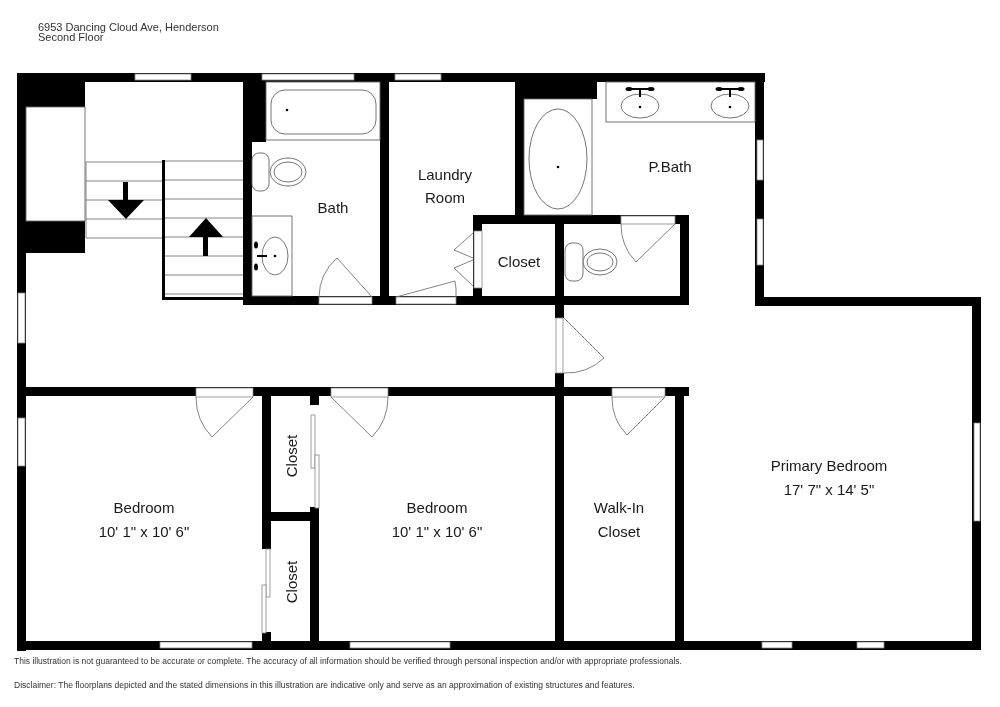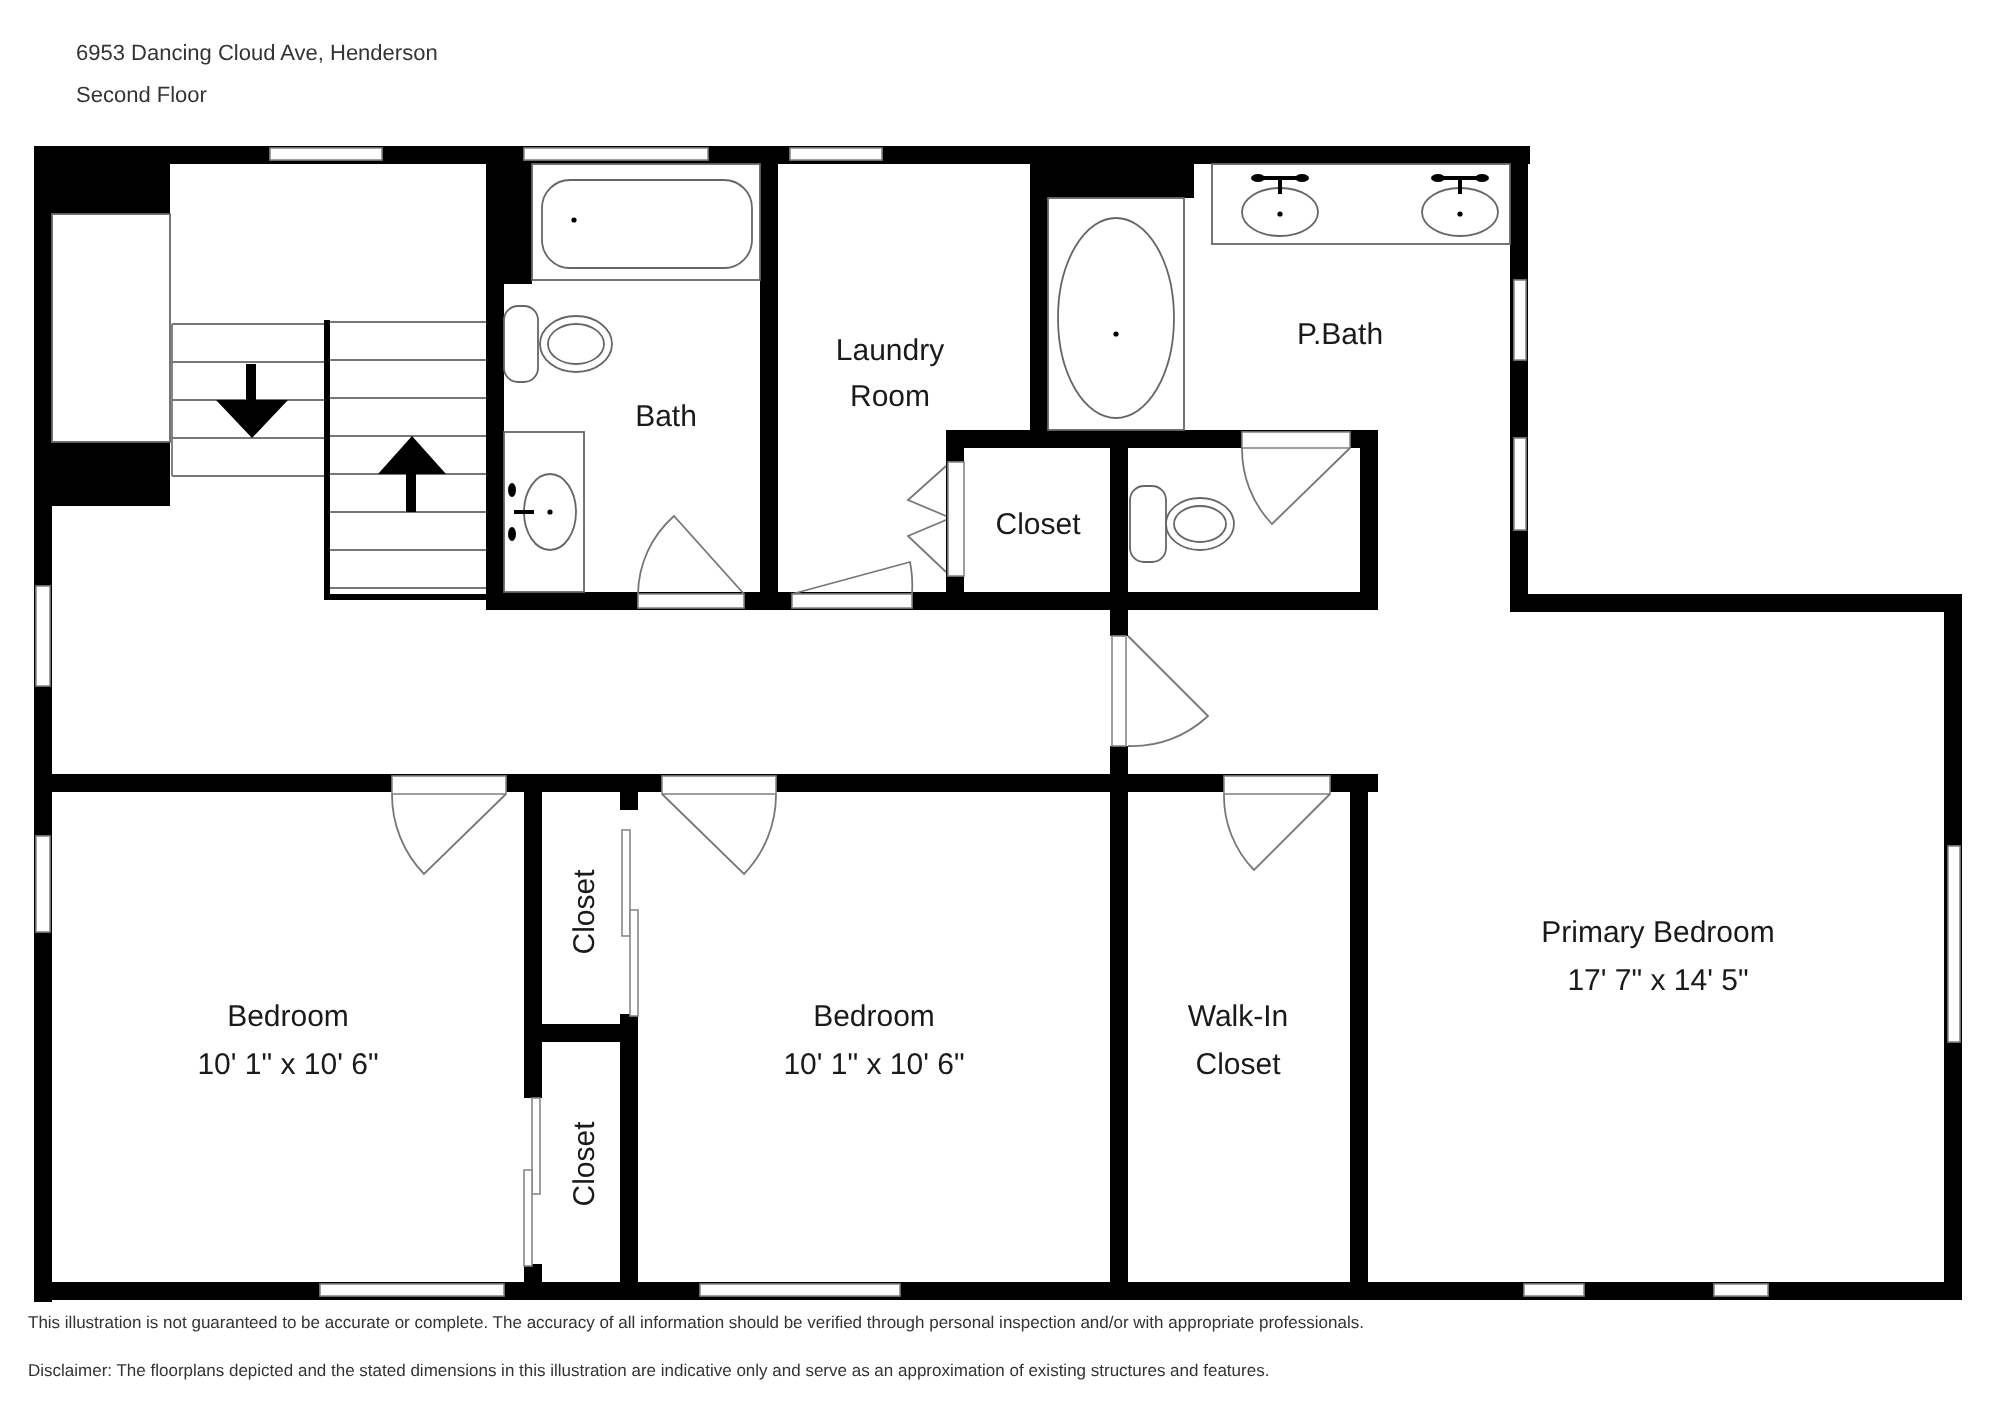--- a/index.html
+++ b/index.html
@@ -10,21 +10,21 @@
   .lbl { font-family: "Liberation Sans", sans-serif; font-size: 15px; fill: #1a1a1a; text-anchor: middle; }
   .wall { fill: #000; }
   .win { fill: #fff; stroke: #888; stroke-width: 0.8; }
   .thin { fill: none; stroke: #777; stroke-width: 0.9; }
   .fix { fill: #fff; stroke: #666; stroke-width: 0.9; }
 </style>
 </head>
 <body>
 
 <div class="hdr" style="top:21px">6953 Dancing Cloud Ave, Henderson</div>
-<div class="hdr" style="top:42px">Second Floor</div>
+<div class="hdr" style="top:31px">Second Floor</div>
 
 <svg width="1000" height="707" viewBox="0 0 1000 707">
 
   <g>
 
     <rect class="wall" x="17" y="73" width="748" height="9"></rect>
 
     <rect class="wall" x="17" y="73" width="9" height="578"></rect>
 
     <rect class="wall" x="17" y="641" width="964" height="9"></rect>

